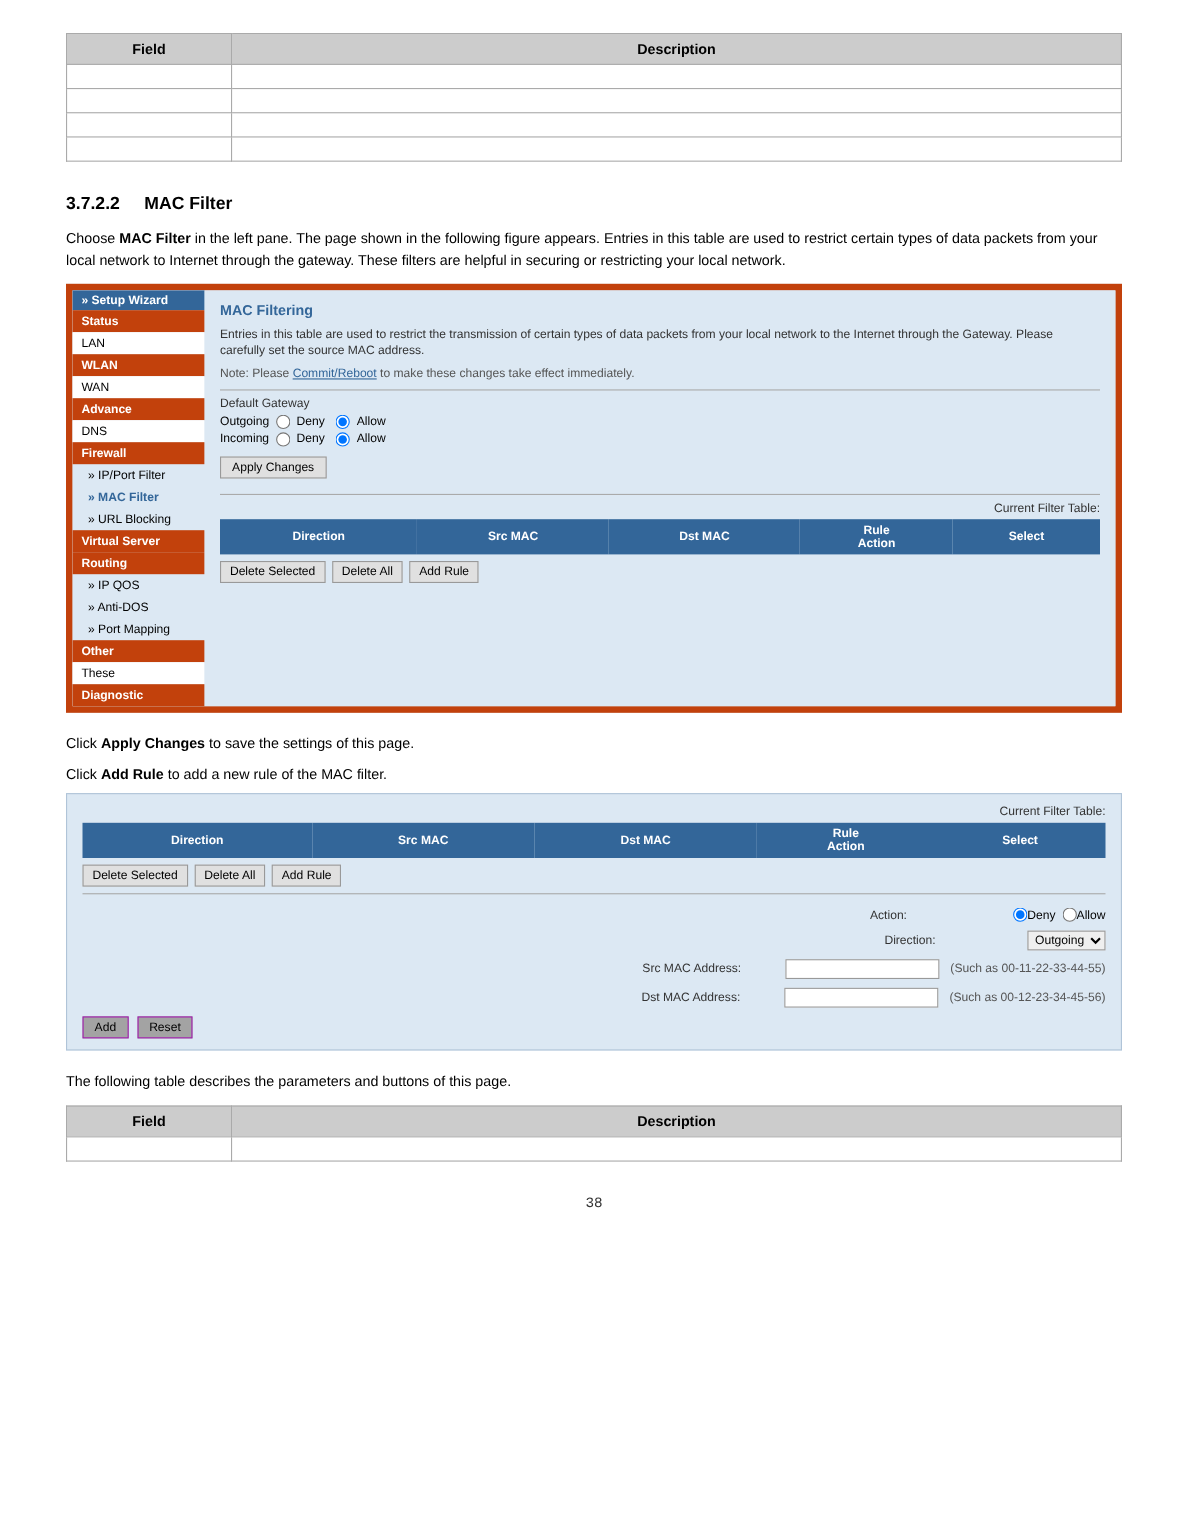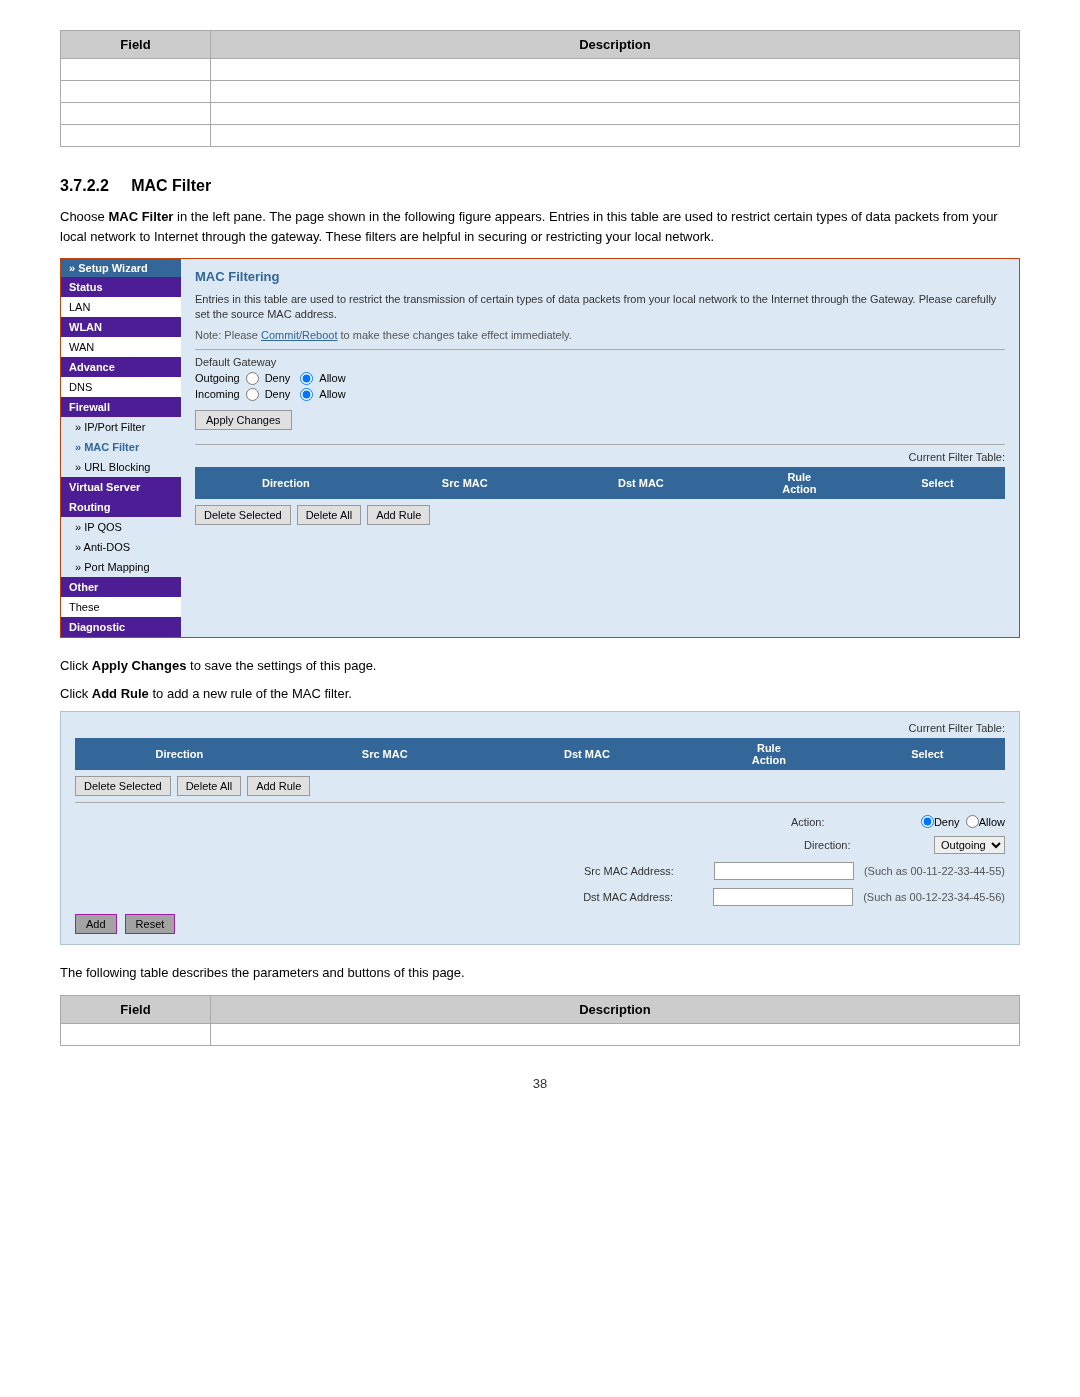--- a/index.html
+++ b/index.html
@@ -40,41 +40,41 @@
 
     
     .body-text {
       margin-bottom: 12px;
       line-height: 1.5;
     }
     .body-text strong { font-weight: bold; }
 
     
     .screenshot-box {
-      border: 1px solid #c2410c;
+      border: 6px solid #c2410c;
       background: #dce8f3;
       display: flex;
       margin-bottom: 18px;
       padding: 0;
     }
 
     
     .sidebar {
       width: 120px;
       flex-shrink: 0;
       background: #dce8f3;
     }
     .sidebar-item {
       padding: 4px 8px;
       font-size: 11px;
       color: #000;
       cursor: pointer;
     }
     .sidebar-item.blue-bg {
-      background: #4c1d95;
+      background: #c2410c;
       color: #fff;
       font-weight: bold;
     }
     .sidebar-item.sub {
       padding-left: 14px;
       color: #000;
     }
     .sidebar-item.sub-active {
       padding-left: 14px;
       color: #336699;
@@ -248,20 +248,21 @@
       text-align: center;
     }
     .bottom-table td { height: 22px; }
 
     
     .page-number {
       text-align: center;
       margin-top: 30px;
       font-size: 13px;
       color: #333;
+      font-family: Liberation Mono, monospace;
     }
 
     
     .sidebar-wizard {
       background: #336699;
       color: #fff;
       font-size: 11px;
       padding: 3px 8px;
       font-weight: bold;
     }

